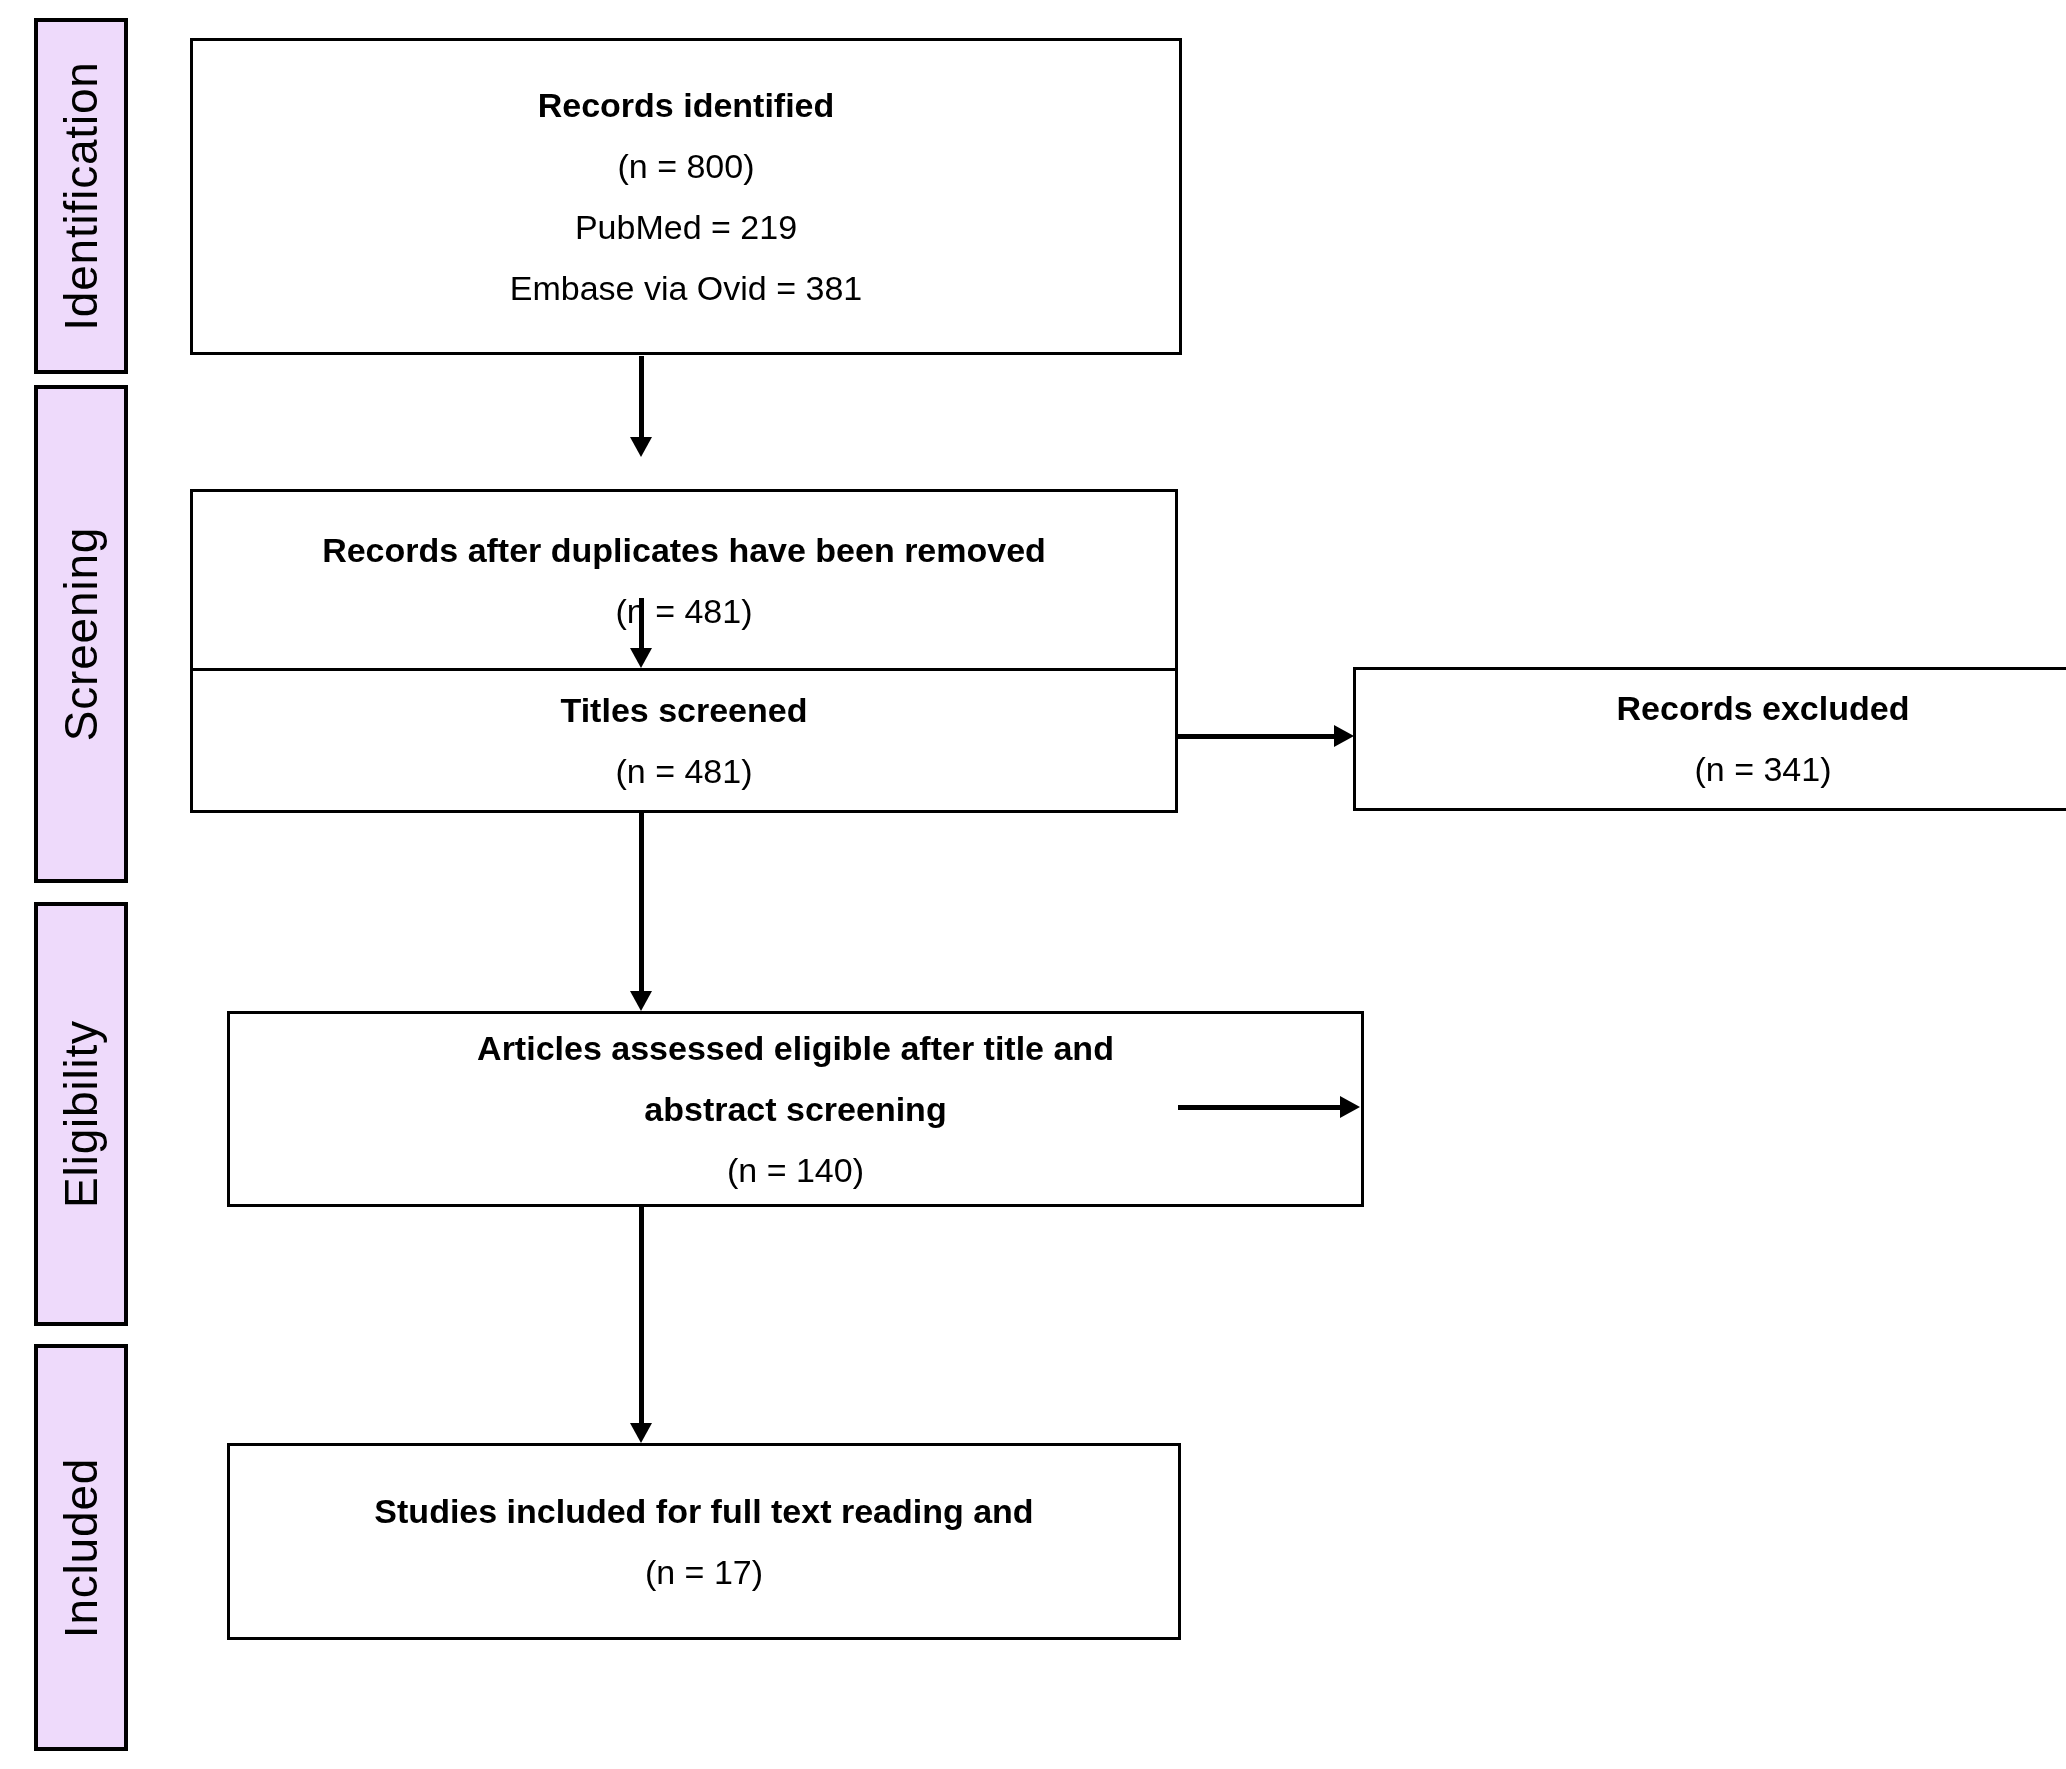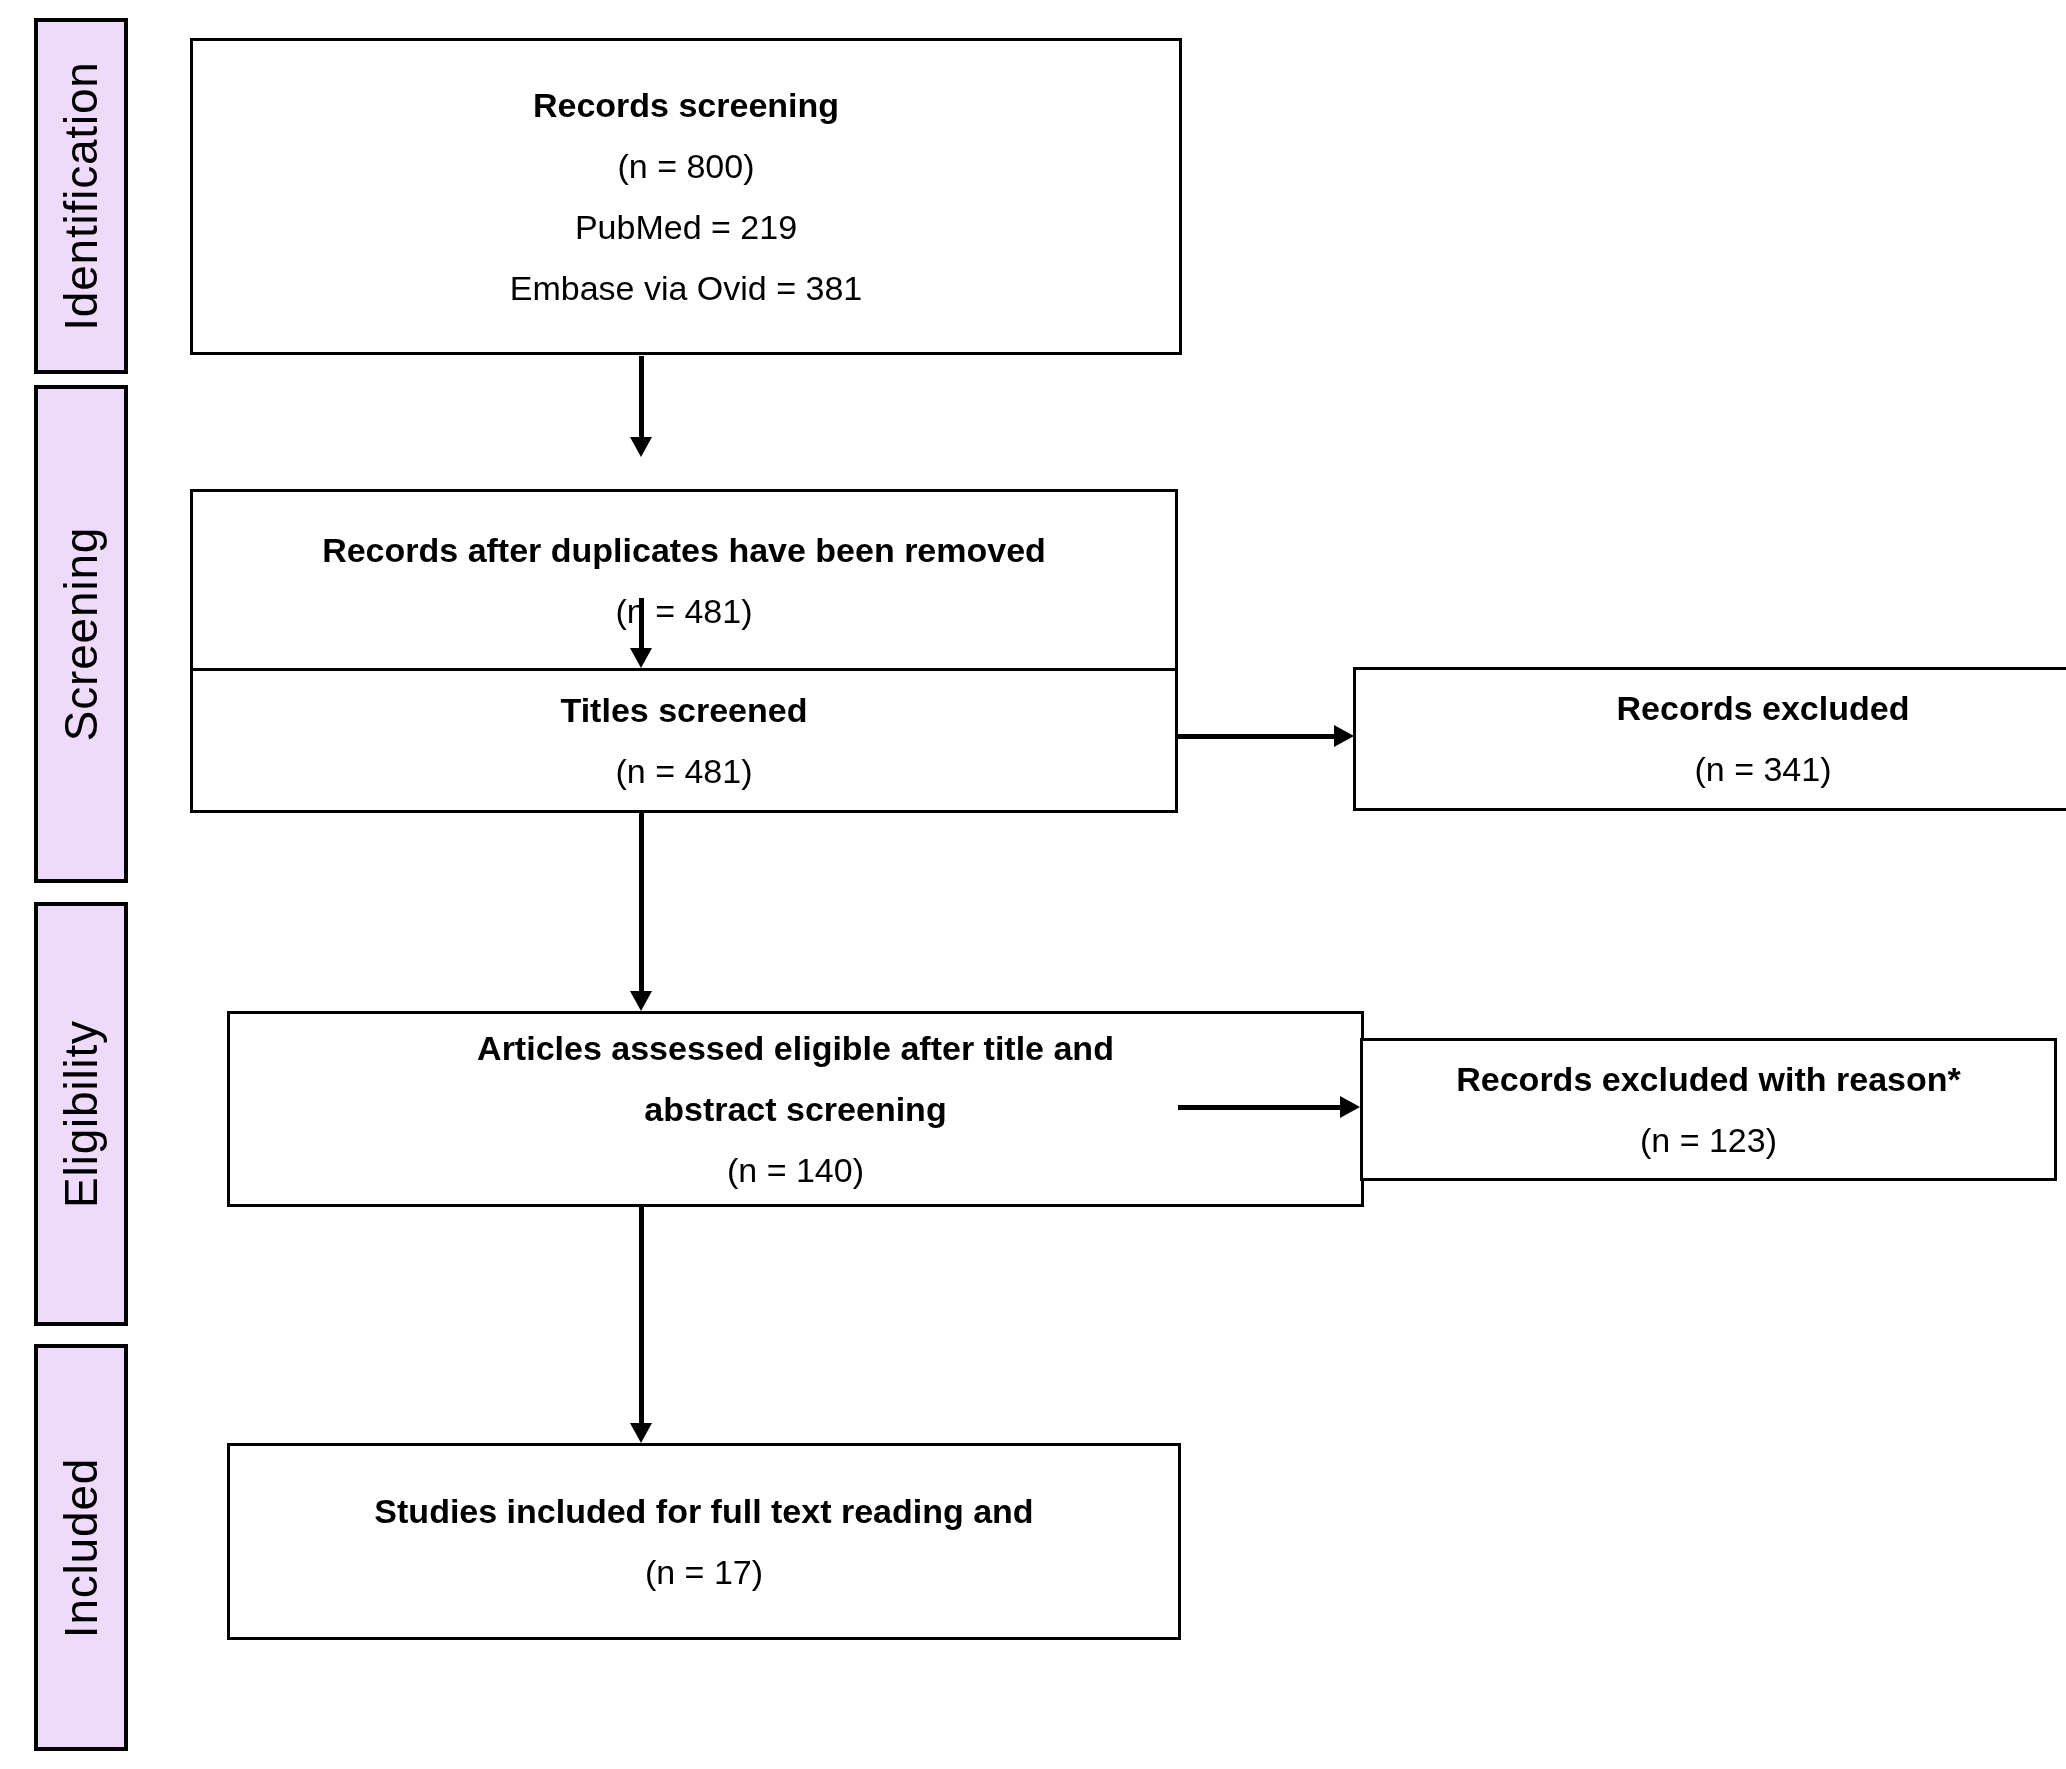--- a/index.html
+++ b/index.html
@@ -116,21 +116,21 @@
     <span class="stage-text">Screening</span>
   </div>
   <div class="stage stage-eligibility">
     <span class="stage-text">Eligibility</span>
   </div>
   <div class="stage stage-included">
     <span class="stage-text">Included</span>
   </div>
 
   <div class="fbox box-identified">
-    <div class="title">Records screening</div>
+    <div class="title">Records identified</div>
     <div class="line">(n = 800)</div>
     <div class="line">PubMed = 219</div>
     <div class="line">Embase via Ovid = 381</div>
   </div>
 
   <div class="fbox box-deduplicated">
     <div class="title">Records after duplicates have been removed</div>
     <div class="line">(n = 481)</div>
   </div>
 
@@ -143,24 +143,20 @@
     <div class="title">Records excluded</div>
     <div class="line">(n = 341)</div>
   </div>
 
   <div class="fbox box-eligible">
     <div class="title">Articles assessed eligible after title and</div>
     <div class="title">abstract screening</div>
     <div class="line">(n = 140)</div>
   </div>
 
-  <div class="fbox box-excluded-reason">
-    <div class="title">Records excluded with reason*</div>
-    <div class="line">(n = 123)</div>
-  </div>
 
   <div class="fbox box-included-studies">
     <div class="title">Studies included for full text reading and</div>
     <div class="line">(n = 17)</div>
   </div>
 
   <div class="varrow arrow-1"></div>
   <div class="varrow arrow-2"></div>
   <div class="varrow arrow-3"></div>
   <div class="varrow arrow-4"></div>

